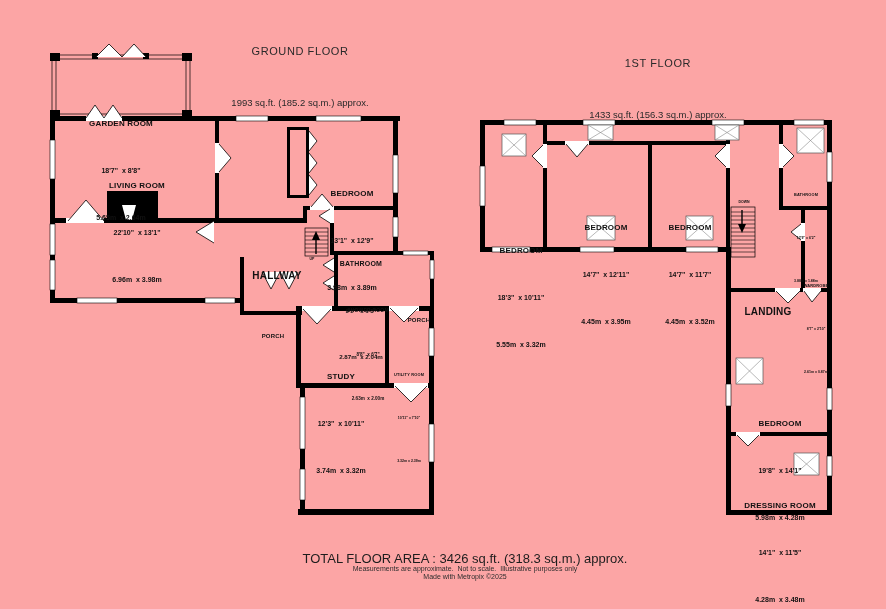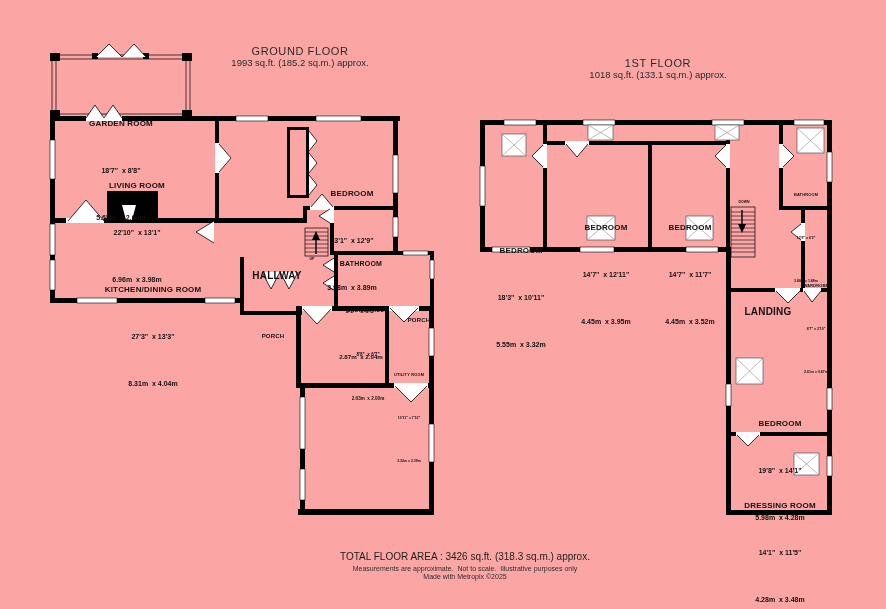--- a/index.html
+++ b/index.html
@@ -2,37 +2,37 @@
 <html><head>
 <meta charset="utf-8">
 <style>
   html,body{margin:0;padding:0;background:#fff;}
   .canvas{position:relative;width:886px;height:609px;background:#fca5a5;
           font-family:"Liberation Sans",sans-serif;overflow:hidden;}
   svg{position:absolute;left:0;top:0;}
   .floor-title{position:absolute;transform:translateX(-50%);text-align:center;
                color:#2a2a2a;font-size:11px;letter-spacing:.6px;white-space:pre;}
   .floor-sub{position:absolute;transform:translateX(-50%);text-align:center;
-             color:#2a2a2a;font-size:9.5px;white-space:pre;}
+             color:#2a2a2a;font-size:9.5px;white-space:pre;margin-top:40px;}
   .room-label{position:absolute;transform:translateX(-50%);text-align:center;
               color:#111;white-space:pre;line-height:1.2;}
   .room-label .rn{font-weight:bold;font-size:8px;letter-spacing:.2px;}
   .room-label .rd{font-weight:bold;font-size:7px;}
   .room-label.md .rn{font-size:7px;}
   .room-label.md .rd{font-size:6.2px;}
   .room-label.sm .rn{font-size:5px;}
   .room-label.sm .rd{font-size:4.6px;}
   .room-label.xs .rn{font-size:3.9px;}
   .room-label.xs .rd{font-size:3.5px;}
   .room-label.single .rn{font-size:10px;}
   .room-label.porch .rn{font-size:6px;}
   .stair-word{position:absolute;transform:translateX(-50%);font-size:3.5px;
               font-weight:bold;color:#111;white-space:pre;}
   .footer-total{position:absolute;transform:translateX(-50%);text-align:right;
-                color:#1d1d1d;font-size:10px;white-space:pre;}
+                color:#1d1d1d;font-size:13px;white-space:pre;}
   .footer-note{position:absolute;transform:translateX(-50%);text-align:center;
                color:#2e2e2e;font-size:7px;white-space:pre;}
   .w{fill:#000;}
   .gap{fill:#fff;}
   .win{fill:#fff;stroke:#000;stroke-width:.6;}
   .door{fill:#fff;stroke:#000;stroke-width:.8;stroke-linejoin:round;}
   .frame{fill:none;stroke:#000;stroke-width:.7;}
   .roof{fill:#fff;stroke:#555;stroke-width:.7;}
   .roofd{stroke:#888;stroke-width:.6;}
   .rung{stroke:#000;stroke-width:.6;}
@@ -275,61 +275,61 @@
         <line class="arrow" x1="742" y1="210" x2="742" y2="226"></line>
         <polygon fill="#000" points="738,224 746,224 742,233"></polygon>
       </g>
     </g>
   </g>
 </svg>
 
 <div class="floor-title" style="left:300px;top:45px">GROUND FLOOR</div>
 <div class="floor-sub" style="left:300px;top:57px">1993 sq.ft. (185.2 sq.m.) approx.</div>
 <div class="floor-title" style="left:658px;top:57px">1ST FLOOR</div>
-<div class="floor-sub" style="left:658px;top:69px">1018 sq.ft. (133.1 sq.m.) approx.</div>
+<div class="floor-sub" style="left:658px;top:69px">1433 sq.ft. (156.3 sq.m.) approx.</div>
 
 <div class="room-label" style="left:121px;top:81px">
   <div class="rn">GARDEN ROOM</div>
   <div class="rd">18'7"  x 8'8"</div>
   <div class="rd">5.65m  x 2.64m</div>
 </div>
 <div class="room-label" style="left:137px;top:143px">
   <div class="rn">LIVING ROOM</div>
   <div class="rd">22'10"  x 13'1"</div>
   <div class="rd">6.96m  x 3.98m</div>
 </div>
 <div class="room-label" style="left:352px;top:151px">
   <div class="rn">BEDROOM</div>
   <div class="rd">13'1"  x 12'9"</div>
   <div class="rd">3.98m  x 3.89m</div>
 </div>
-<div class="room-label" style="left:153px;top:247px">
-  <div class="rn">KITCHEN/DINING ROOM</div>
-  <div class="rd">27'3"  x 13'3"</div>
-  <div class="rd">8.31m  x 4.04m</div>
-</div>
 <div class="room-label single" style="left:277px;top:232px">
   <div class="rn">HALLWAY</div>
 </div>
 <div class="room-label md" style="left:361px;top:222px">
   <div class="rn">BATHROOM</div>
   <div class="rd">9'5"  x 6'8"</div>
   <div class="rd">2.87m  x 2.04m</div>
 </div>
 <div class="room-label sm" style="left:368px;top:269px">
   <div class="rn">SHOWER ROOM</div>
   <div class="rd">8'8"  x 6'7"</div>
   <div class="rd">2.63m  x 2.00m</div>
 </div>
 <div class="room-label porch" style="left:273px;top:295px">
   <div class="rn">PORCH</div>
 </div>
 <div class="room-label porch" style="left:419px;top:279px">
   <div class="rn">PORCH</div>
 </div>
+<div class="room-label" style="left:341px;top:334px">
+  <div class="rn">STUDY</div>
+  <div class="rd">12'3"  x 10'11"</div>
+  <div class="rd">3.74m  x 3.32m</div>
+</div>
 <div class="room-label xs" style="left:409px;top:335px">
   <div class="rn">UTILITY ROOM</div>
   <div class="rd">10'11" x 7'10"</div>
   <div class="rd">3.32m x 2.39m</div>
 </div>
 <div class="stair-word" style="left:312px;top:257px">UP</div>
 
 <div class="room-label" style="left:521px;top:208px">
   <div class="rn">BEDROOM</div>
   <div class="rd">18'3"  x 10'11"</div>

